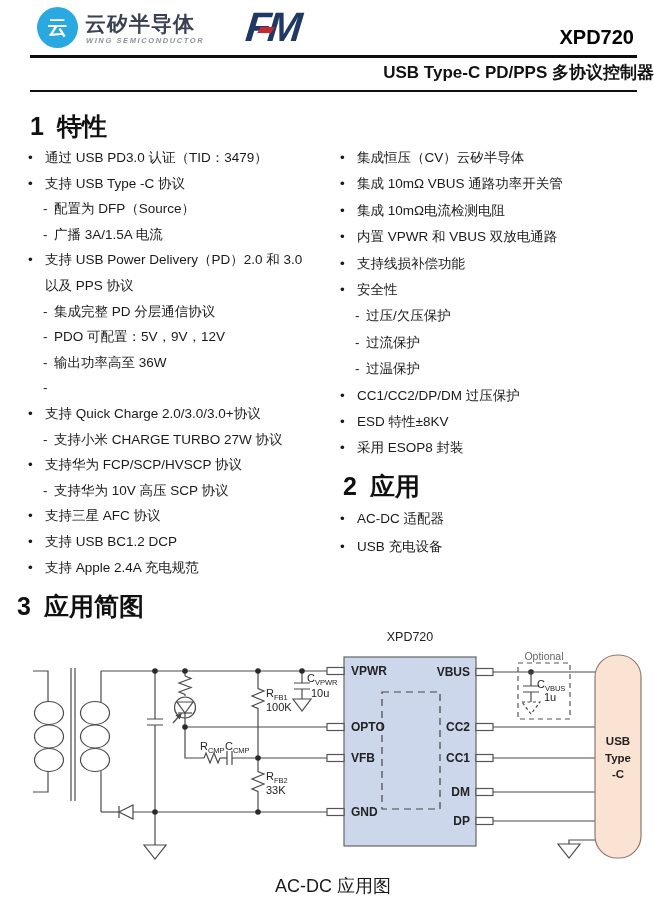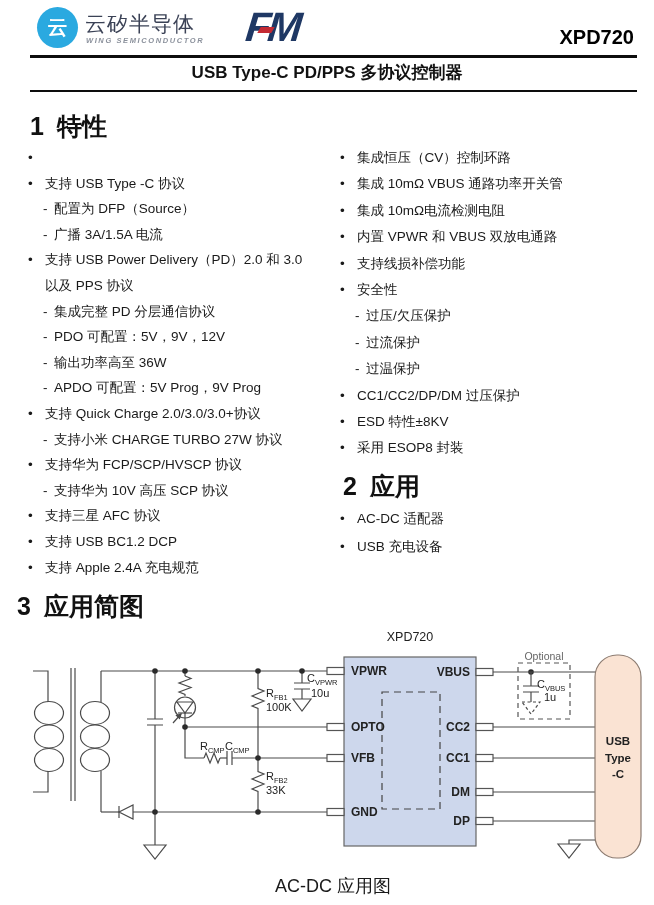--- a/index.html
+++ b/index.html
@@ -10,33 +10,33 @@
     overflow:hidden;margin:0 auto;
   }
   .abs{position:absolute;}
 
   
   .logo-circle{
     left:37px;top:7px;width:41px;height:41px;border-radius:50%;
     display:flex;align-items:center;justify-content:center;
     color:#fff;font-size:20px;font-weight:bold;
   }
-  .company-cn{left:85px;top:10px;font-size:21px;font-weight:400;letter-spacing:1px;text-align:center;}
+  .company-cn{left:85px;top:10px;font-size:21px;font-weight:700;letter-spacing:1px;text-align:center;}
   .company-en{left:86px;top:36px;font-size:7.5px;font-weight:600;letter-spacing:1.6px;}
   .fm-logo{left:246px;top:6px;width:95px;height:44px;}
   .fm-text{
     position:absolute;left:0;top:0;font-size:41px;line-height:42px;font-weight:900;
     font-style:italic;letter-spacing:-3px;transform:skewX(-6deg);
   }
   .fm-red{position:absolute;left:13px;top:21px;width:14px;height:6px;transform:skewX(-30deg);}
   .part-number{right:20px;top:26px;font-size:20px;font-weight:700;color:#000;}
   .rule{left:30px;width:607px;background:#0d0d0d;}
   .rule-1{top:55px;height:2.5px;}
   .rule-2{top:90px;height:1.7px;}
-  .doc-title{left:0;top:61px;width:654px;text-align:center;font-size:17px;font-weight:700;color:#111;}
+  .doc-title{left:0;top:61px;width:654px;text-align:right;font-size:17px;font-weight:700;color:#111;}
 
   
   .sec-heading{font-size:25px;font-weight:700;color:#111;}
   .sec-heading .sec-num{display:inline-block;}
   .sec-heading .sec-title{display:inline-block;margin-left:13px;}
   .h-features{left:30px;top:110px;}
   .h-apps{left:343px;top:470px;}
   .h-diagram{left:17px;top:590px;}
 
   
@@ -85,20 +85,21 @@
   <div class="abs doc-title">USB Type-C PD/PPS 多协议控制器</div>
   <div class="abs rule rule-2"></div>
 
   <div class="abs sec-heading h-features">
     <span class="sec-num">1</span><span class="sec-title">特性</span>
   </div>
 
   <div class="abs feat-col col-left">
       <div class="feat-item">
         <span class="marker">•</span>
+        <span>通过 USB PD3.0 认证（TID：3479）</span>
       </div>
       <div class="feat-item">
         <span class="marker">•</span>
         <span>支持 USB Type -C 协议</span>
       </div>
       <div class="feat-item dash">
         <span class="marker">-</span>
         <span>配置为 DFP（Source）</span>
       </div>
       <div class="feat-item dash">
@@ -120,21 +121,20 @@
       <div class="feat-item dash">
         <span class="marker">-</span>
         <span>PDO 可配置：5V，9V，12V</span>
       </div>
       <div class="feat-item dash">
         <span class="marker">-</span>
         <span>输出功率高至 36W</span>
       </div>
       <div class="feat-item dash">
         <span class="marker">-</span>
-        <span>APDO 可配置：5V Prog，9V Prog</span>
       </div>
       <div class="feat-item">
         <span class="marker">•</span>
         <span>支持 Quick Charge 2.0/3.0/3.0+协议</span>
       </div>
       <div class="feat-item dash">
         <span class="marker">-</span>
         <span>支持小米 CHARGE TURBO 27W 协议</span>
       </div>
       <div class="feat-item">
@@ -154,21 +154,21 @@
         <span>支持 USB BC1.2 DCP</span>
       </div>
       <div class="feat-item">
         <span class="marker">•</span>
         <span>支持 Apple 2.4A 充电规范</span>
       </div>
     </div>
   <div class="abs feat-col col-right">
       <div class="feat-item">
         <span class="marker">•</span>
-        <span>集成恒压（CV）控制环路</span>
+        <span>集成恒压（CV）云矽半导体</span>
       </div>
       <div class="feat-item">
         <span class="marker">•</span>
         <span>集成 10mΩ VBUS 通路功率开关管</span>
       </div>
       <div class="feat-item">
         <span class="marker">•</span>
         <span>集成 10mΩ电流检测电阻</span>
       </div>
       <div class="feat-item">

